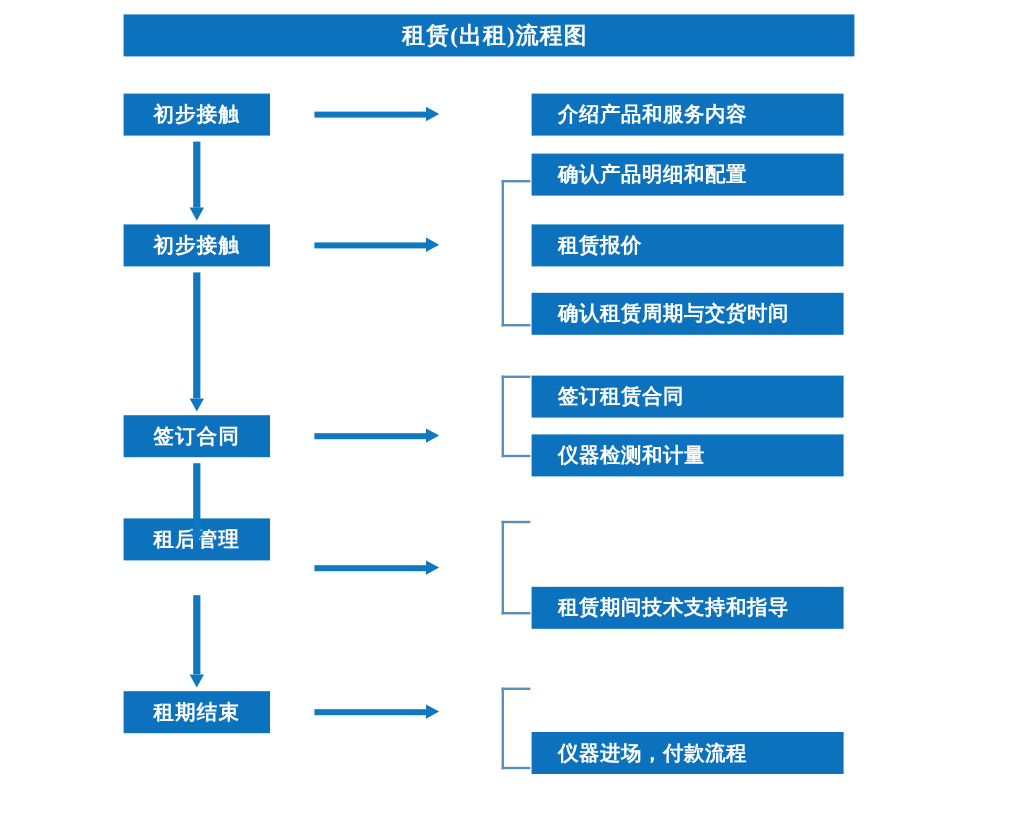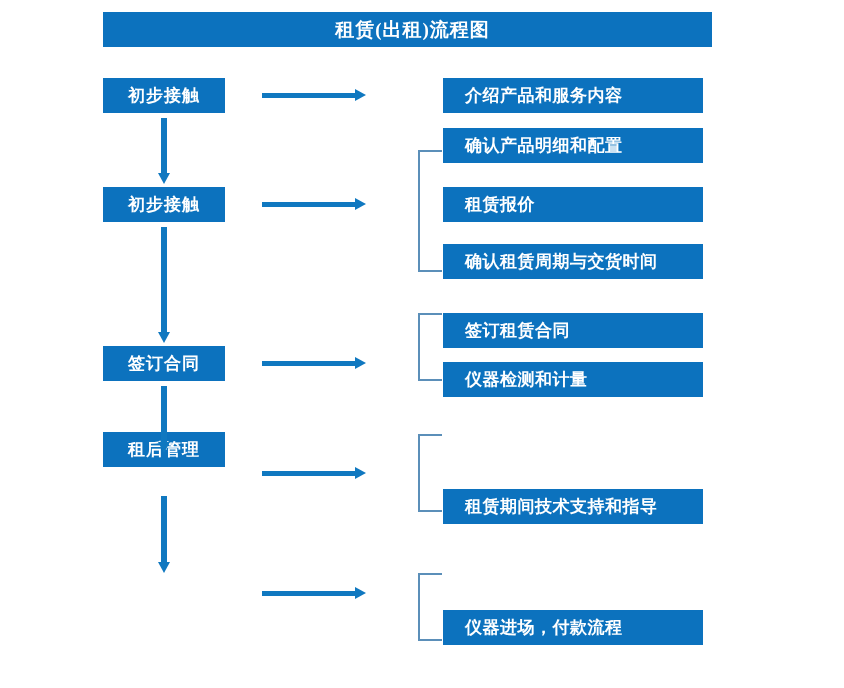--- a/index.html
+++ b/index.html
@@ -133,20 +133,21 @@
 <body>
 
 <div id="canvas">
 
   <div class="title-bar">租赁(出租)流程图</div>
 
   <div class="stage-box" style="top:78px">初步接触</div>
   <div class="stage-box" style="top:187px">初步接触</div>
   <div class="stage-box" style="top:346px">签订合同</div>
   <div class="stage-box" style="top:432px">租后管理</div>
+  <div class="stage-box" style="top:576px">租期结束</div>
 
   <div class="v-arrow" style="top:118px; height:66px">
     <div class="shaft" style="height:55px"></div>
     <div class="head" style="top:55px"></div>
   </div>
   <div class="v-arrow" style="top:227px; height:116px">
     <div class="shaft" style="height:105px"></div>
     <div class="head" style="top:105px"></div>
   </div>
   <div class="v-arrow" style="top:386px; height:67px">

